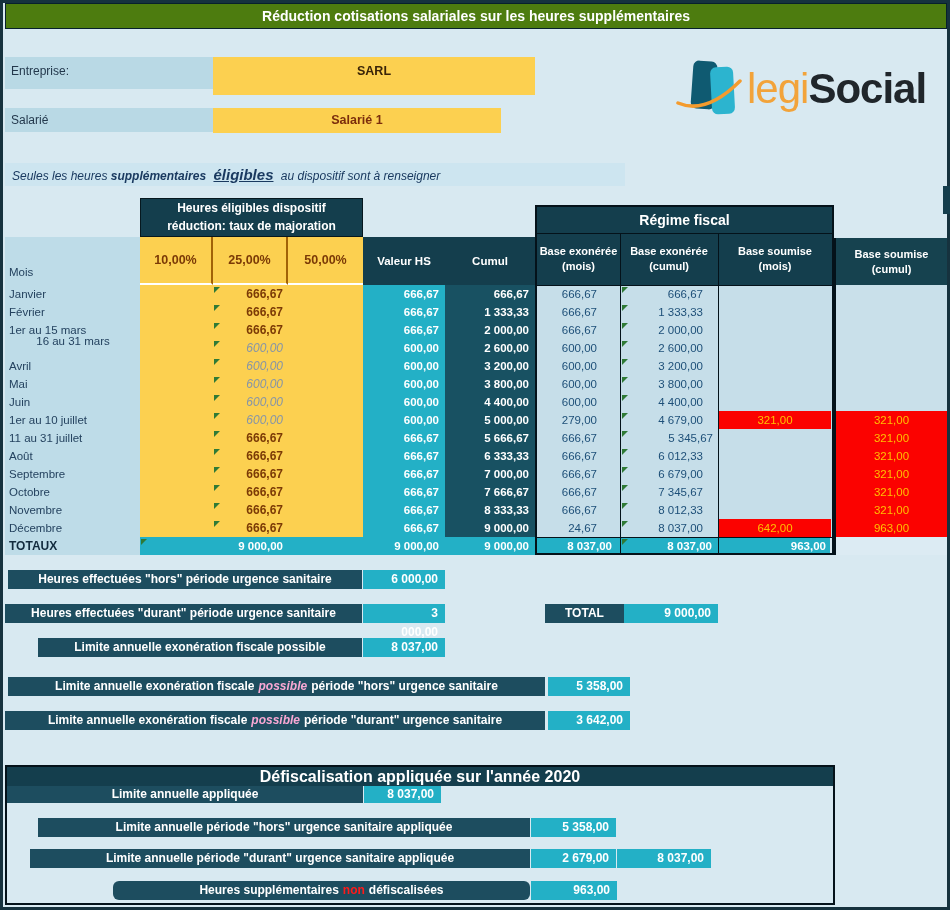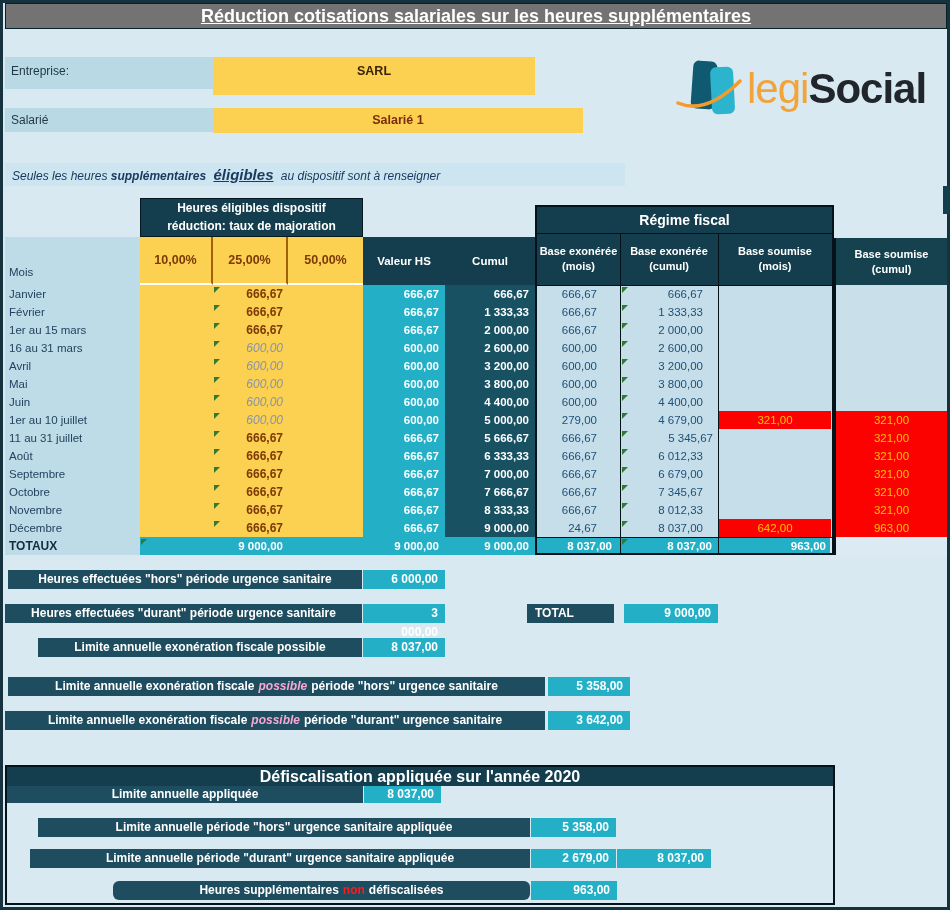--- a/index.html
+++ b/index.html
@@ -3,22 +3,22 @@
 <meta charset="utf-8">
 <style>
   html,body{margin:0;padding:0;}
   #root{position:relative;width:950px;height:910px;background:#d8e9f1;
         font-family:"Liberation Sans",sans-serif;overflow:hidden;
         box-shadow:inset 0 0 0 3px #16323e;}
   .abs{position:absolute;}
   .flexc{display:flex;align-items:center;justify-content:center;text-align:center;}
   .teal{background:#143e4d;}
   .wb{color:#fff;font-weight:bold;}
-  .titlebar{left:5px;top:3px;width:940px;height:24px;background:#737373;border:1px solid #07212c;
-            color:#fff;font-weight:bold;font-size:18px;text-decoration:underline;}
+  .titlebar{left:5px;top:3px;width:940px;height:24px;background:#4d7c0f;border:1px solid #07212c;
+            color:#fff;font-weight:bold;font-size:14px;}
   .lblband{background:#b9d9e5;color:#23384c;font-size:12px;line-height:28px;padding-left:6px;}
   .ybox{background:#fcd050;color:#3a2408;font-weight:bold;font-size:12.5px;text-align:center;}
   .note{background:#cde5f0;color:#1a3a60;font-style:italic;font-size:12px;line-height:23px;padding-left:7px;}
   .note .b{font-weight:bold;}
   .note .u{font-weight:bold;font-size:15px;text-decoration:underline;margin:0 4px;}
   .grphdr{border:1px solid #06181f;color:#fff;font-weight:bold;font-size:12px;line-height:1.45;}
   .pcthdr{background:#fcd050;color:#7b3a06;font-weight:bold;font-size:12.5px;
           border-bottom:2px solid #fff;box-sizing:border-box;}
   .pcthdr.sep{border-right:2px solid #a16207;}
   .colhdr{color:#fff;font-weight:bold;font-size:11px;line-height:1.35;white-space:pre-line;}
@@ -41,21 +41,21 @@
 </head>
 <body>
 
 <div id="root">
 
   <div class="abs titlebar flexc">Réduction cotisations salariales sur les heures supplémentaires</div>
 
   <div class="abs lblband" style="left:5px;top:57px;width:208px;height:32px;">Entreprise:</div>
   <div class="abs ybox" style="left:213px;top:57px;width:322px;height:38px;line-height:28px;">SARL</div>
   <div class="abs lblband" style="left:5px;top:108px;width:208px;height:24px;line-height:24px;">Salarié</div>
-  <div class="abs ybox" style="left:213px;top:108px;width:370px;height:25px;line-height:25px;color:#7b2d0c;">Salarié 1</div>
+  <div class="abs ybox" style="left:213px;top:108px;width:288px;height:25px;line-height:25px;color:#7b2d0c;">Salarié 1</div>
 
   <svg class="abs" style="left:676px;top:58px;" width="68" height="64" viewBox="0 0 68 64">
     <rect x="16" y="3" width="24" height="48" rx="6" fill="#0f5a71" transform="rotate(4 28 27)"></rect>
     <rect x="35" y="9" width="23" height="47" rx="6" fill="#2cb4cf" transform="rotate(-3 46 32)"></rect>
     <path d="M2 45 Q 30 57 64 23" stroke="#f49b2d" stroke-width="3.5" fill="none" stroke-linecap="round"></path>
   </svg>
   <div class="abs" style="left:747px;top:62px;height:54px;display:flex;align-items:center;">
     <span class="logo-legi">legi</span>
       <span class="logo-social">Social</span>
   </div>
@@ -111,21 +111,21 @@
   <div class="abs blk" style="left:537px;top:285px;width:295px;height:1px;"></div>
   <div class="abs blk" style="left:537px;top:537px;width:295px;height:1px;"></div>
   <div class="abs" style="left:535px;top:205px;width:299px;height:350px;border:2px solid #04121a;box-sizing:border-box;z-index:5;pointer-events:none;"></div>
   <div class="abs teal" style="left:943px;top:186px;width:7px;height:28px;"></div>
 
   <div class="abs srlabel" style="left:8px;top:570px;width:354px;height:19px;line-height:19px;">Heures effectuées "hors" période urgence sanitaire</div>
   <div class="abs srval" style="left:363px;top:570px;width:82px;height:19px;line-height:19px;">6 000,00</div>
 
   <div class="abs srlabel" style="left:5px;top:604px;width:357px;height:19px;line-height:19px;">Heures effectuées "durant" période urgence sanitaire</div>
   <div class="abs srval" style="left:363px;top:604px;width:82px;height:19px;line-height:19px;padding-left:32px;">3 000,00</div>
-  <div class="abs srlabel" style="left:527px;top:604px;width:87px;height:19px;line-height:19px;text-align:left;padding-left:8px;box-sizing:border-box;">TOTAL</div>
+  <div class="abs srlabel" style="left:545px;top:604px;width:87px;height:19px;line-height:19px;text-align:left;padding-left:20px;box-sizing:border-box;">TOTAL</div>
   <div class="abs srval" style="left:624px;top:604px;width:94px;height:19px;line-height:19px;">9 000,00</div>
 
   <div class="abs srlabel" style="left:38px;top:638px;width:324px;height:19px;line-height:19px;">Limite annuelle exonération fiscale possible</div>
   <div class="abs srval" style="left:363px;top:638px;width:82px;height:19px;line-height:19px;">8 037,00</div>
 
   <div class="abs srlabel" style="left:8px;top:677px;width:537px;height:19px;line-height:19px;">
     <span>Limite annuelle exonération fiscale</span><span class="em-o">possible</span><span>période "hors" urgence sanitaire</span>
   </div>
   <div class="abs srval" style="left:548px;top:677px;width:82px;height:19px;line-height:19px;">5 358,00</div>
 
@@ -169,21 +169,21 @@
     <div class="cell bnum" style="left: 620px; top: 303px; width: 83px; height: 18px; z-index: 2;">1 333,33</div>
     <div class="tri" style="left: 622px; top: 305px;"></div>
     <div class="cell" style="left: 9px; top: 321px; width: 128px; height: 18px;">1er au 15 mars</div>
     <div class="cell hours" style="left: 213px; top: 321px; width: 70px; height: 18px; z-index: 2;">666,67</div>
     <div class="tri" style="left: 214px; top: 323px;"></div>
     <div class="cell wnum" style="left: 363px; top: 321px; width: 76px; height: 18px; z-index: 2;">666,67</div>
     <div class="cell wnum" style="left: 445px; top: 321px; width: 84px; height: 18px; z-index: 2;">2 000,00</div>
     <div class="cell bnum" style="left: 537px; top: 321px; width: 60px; height: 18px; z-index: 2;">666,67</div>
     <div class="cell bnum" style="left: 620px; top: 321px; width: 83px; height: 18px; z-index: 2;">2 000,00</div>
     <div class="tri" style="left: 622px; top: 323px;"></div>
-    <div class="cell" style="left: 9px; top: 339px; width: 128px; height: 18px;">16 au 31 mars</div>
+    <div class="cell" style="left: 9px; top: 332px; width: 128px; height: 18px; text-align: center;">16 au 31 mars</div>
     <div class="cell hours h-comp" style="left: 213px; top: 339px; width: 70px; height: 18px; z-index: 2;">600,00</div>
     <div class="tri" style="left: 214px; top: 341px;"></div>
     <div class="cell wnum" style="left: 363px; top: 339px; width: 76px; height: 18px; z-index: 2;">600,00</div>
     <div class="cell wnum" style="left: 445px; top: 339px; width: 84px; height: 18px; z-index: 2;">2 600,00</div>
     <div class="cell bnum" style="left: 537px; top: 339px; width: 60px; height: 18px; z-index: 2;">600,00</div>
     <div class="cell bnum" style="left: 620px; top: 339px; width: 83px; height: 18px; z-index: 2;">2 600,00</div>
     <div class="tri" style="left: 622px; top: 341px;"></div>
     <div class="cell" style="left: 9px; top: 357px; width: 128px; height: 18px;">Avril</div>
     <div class="cell hours h-comp" style="left: 213px; top: 357px; width: 70px; height: 18px; z-index: 2;">600,00</div>
     <div class="tri" style="left: 214px; top: 359px;"></div>

